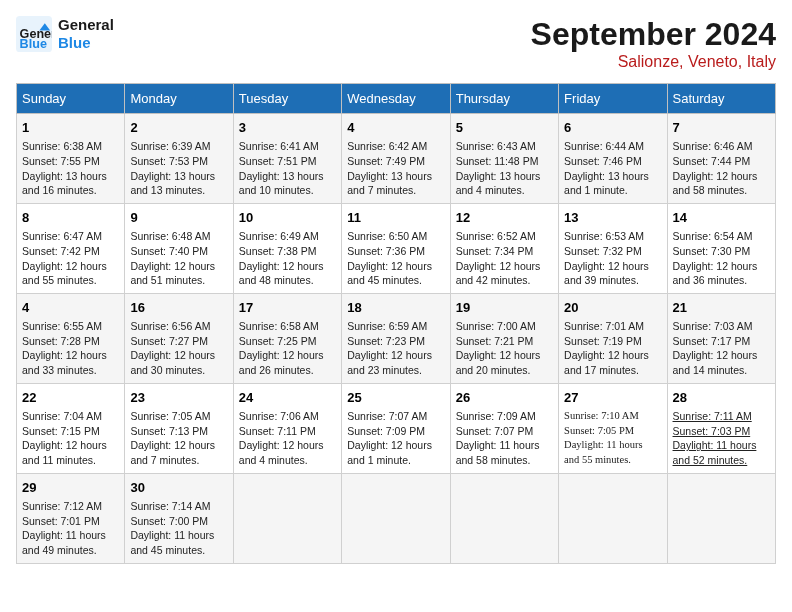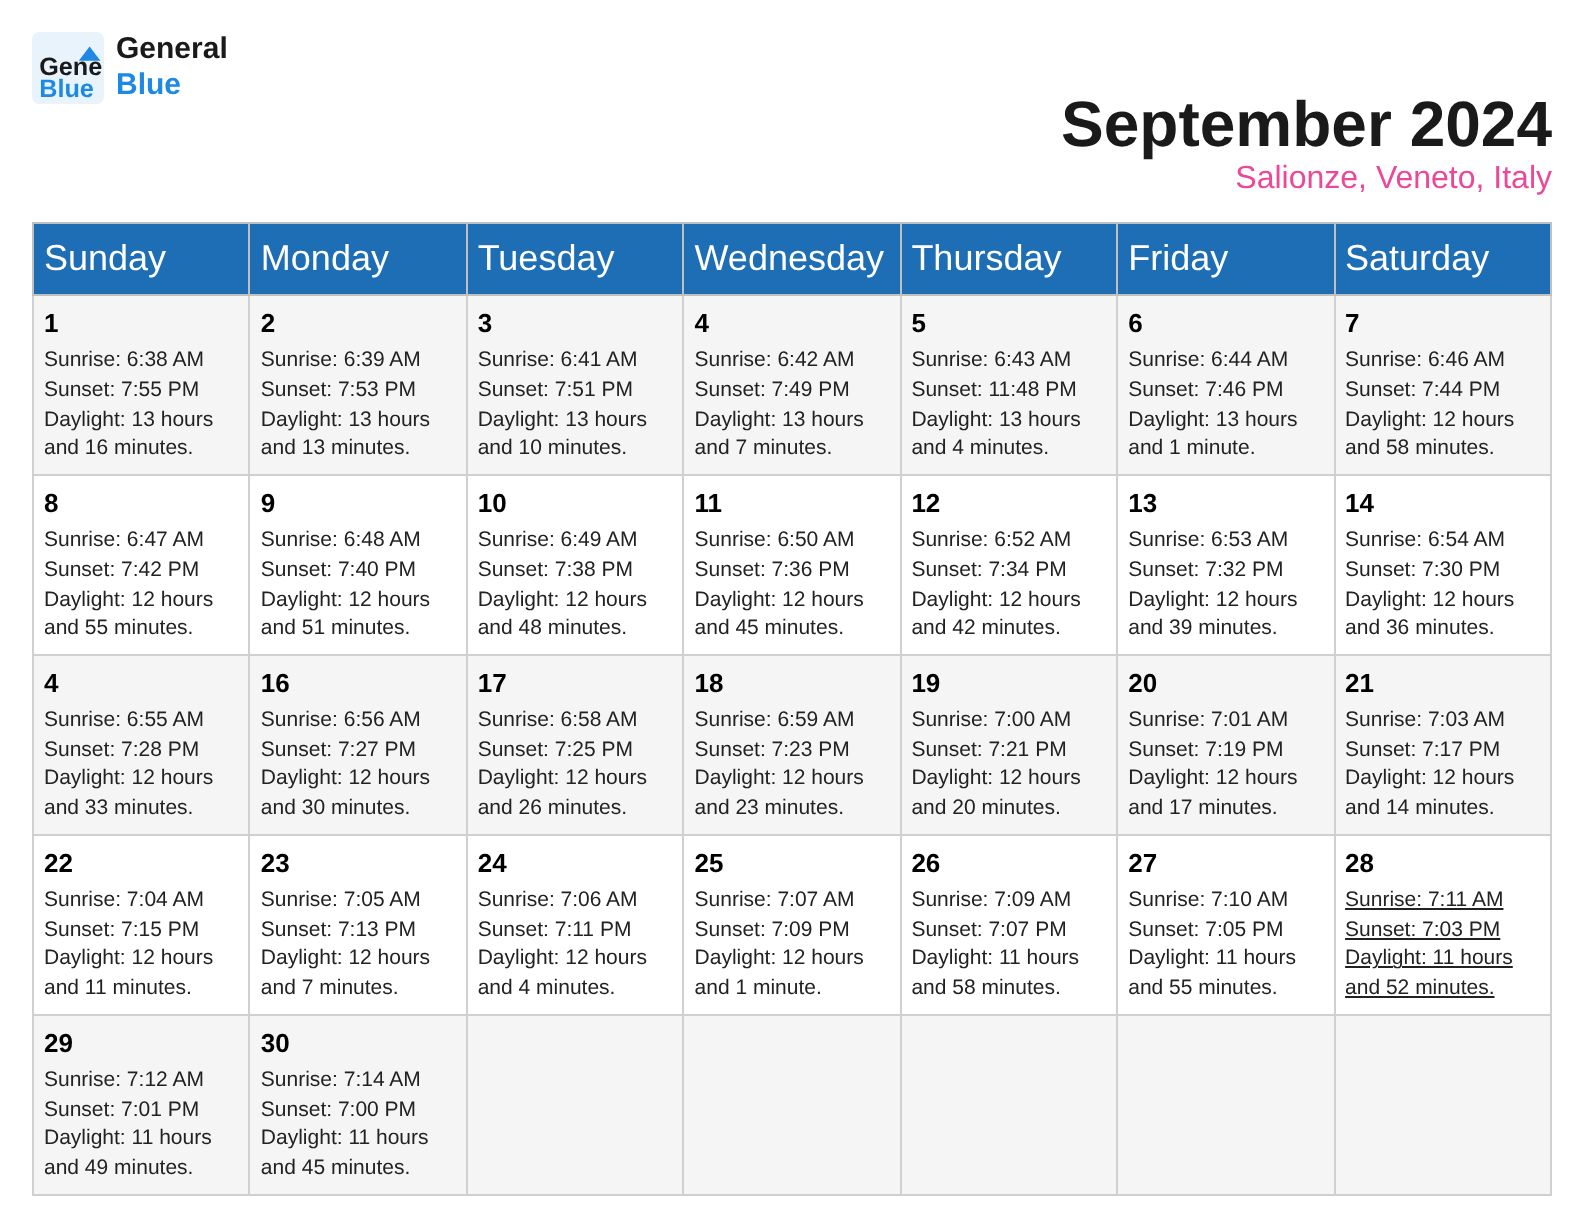--- a/index.html
+++ b/index.html
@@ -25,37 +25,36 @@
       width: 36px;
       height: 36px;
     }
     .title-section {
       text-align: right;
     }
     .month-title {
       font-size: 32px;
       font-weight: bold;
       color: #1a1a1a;
-      margin-top: 28px;
     }
     .location-title {
       font-size: 16px;
-      color: #ec4899;
+      color: #b91c1c;
     }
     table {
       width: 100%;
       border-collapse: collapse;
       font-size: 10.5px;
     }
     thead tr th {
       background-color: #1e6eb5;
       color: #fff;
       padding: 7px 5px;
       text-align: left;
-      font-size: 18px;
+      font-size: 13px;
       font-weight: normal;
       border: 1px solid #c0c0c0;
     }
     tbody tr td {
       vertical-align: top;
       padding: 5px 5px;
       border: 1px solid #d0d0d0;
       width: calc(100% / 7);
       line-height: 1.4;
       min-height: 75px;
@@ -300,21 +299,21 @@
         </td>
         <td>
           <span class="day-num">26</span>
           <div class="day-info" style="white-space: pre-line;">Sunrise: 7:09 AM
 Sunset: 7:07 PM
 Daylight: 11 hours
 and 58 minutes.</div>
         </td>
         <td>
           <span class="day-num">27</span>
-          <div class="day-info" style="white-space: pre-line;">Sunrise: 7:10 AM
+          <div class="day-info" style="white-space: pre-line; font-family: Liberation Serif, serif;">Sunrise: 7:10 AM
 Sunset: 7:05 PM
 Daylight: 11 hours
 and 55 minutes.</div>
         </td>
         <td>
           <span class="day-num">28</span>
           <div class="day-info" style="white-space: pre-line; text-decoration: underline;">Sunrise: 7:11 AM
 Sunset: 7:03 PM
 Daylight: 11 hours
 and 52 minutes.</div>

